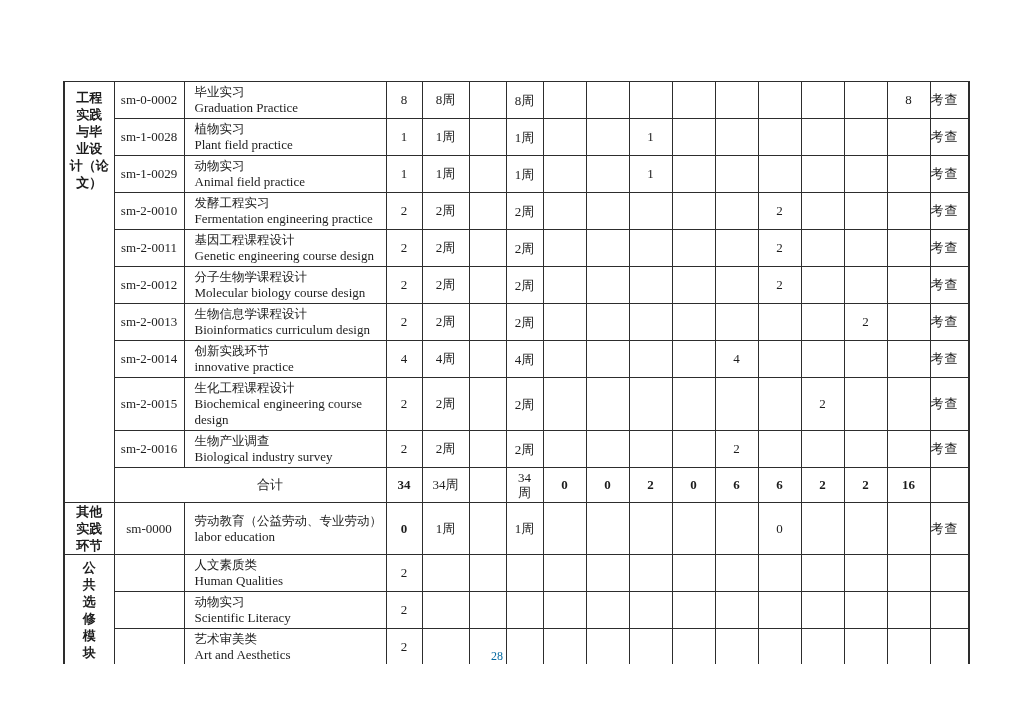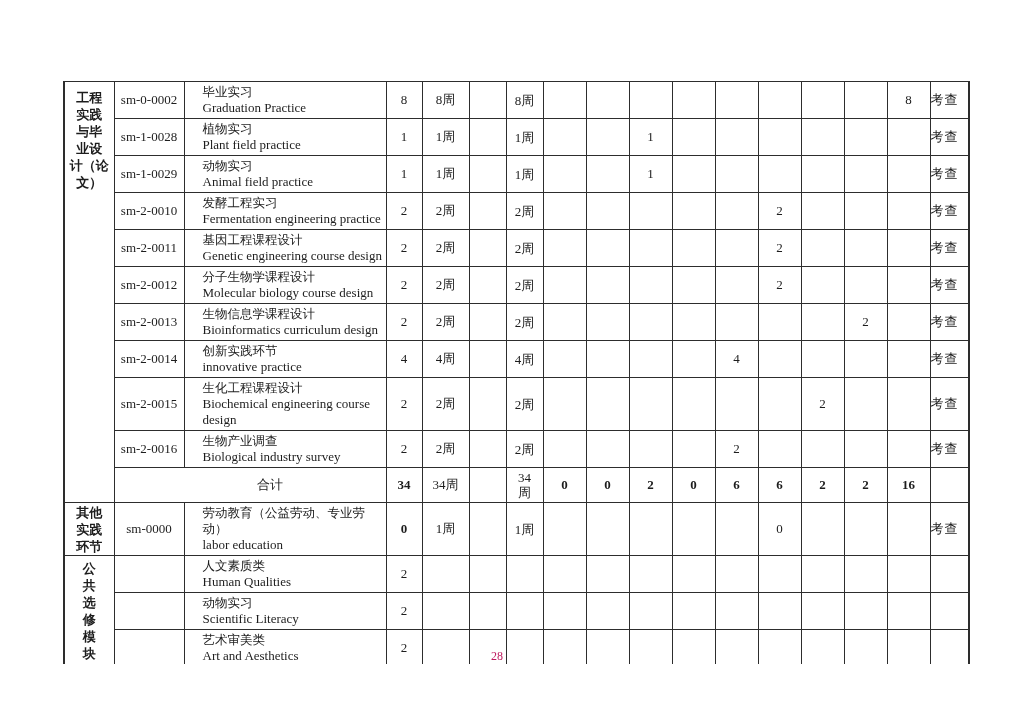--- a/index.html
+++ b/index.html
@@ -34,34 +34,34 @@
   }
   td.cat {
     font-weight: bold;
     text-align: center;
     white-space: pre-line;
     line-height: 17px;
     font-size: 13px;
   }
   td.cat-top { vertical-align: top; padding-top: 7px; }
   td.code { text-align: center; }
-  td.name { text-align: left; padding: 2px 1px 2px 18px; line-height: 16px; }
+  td.name { text-align: left; padding: 2px 1px 2px 10px; line-height: 16px; }
   td.name .zh { font-size: 12.5px; }
   td.num { text-align: center; padding: 0 1px; }
   td.wk  { text-align: center; padding: 0 2px; }
   td.wk2 { text-align: center; padding: 0 6px; line-height: 15px; }
   td.exam { text-align: left; letter-spacing: 1px; white-space: nowrap; }
   td.total-label { text-align: center; padding-left: 40px; }
   td.b, .b { font-weight: bold; }
   .page-number {
     position: absolute;
     left: 462px; top: 649px; width: 70px;
     text-align: center;
     font-size: 12px;
-    color: #be185d;
+    color: #0369a1;
   }
 </style>
 </head>
 <body>
 
 <div class="page">
   <table class="curriculum">
     <colgroup>
       <col style="width:50px">
         <col style="width:70px">

